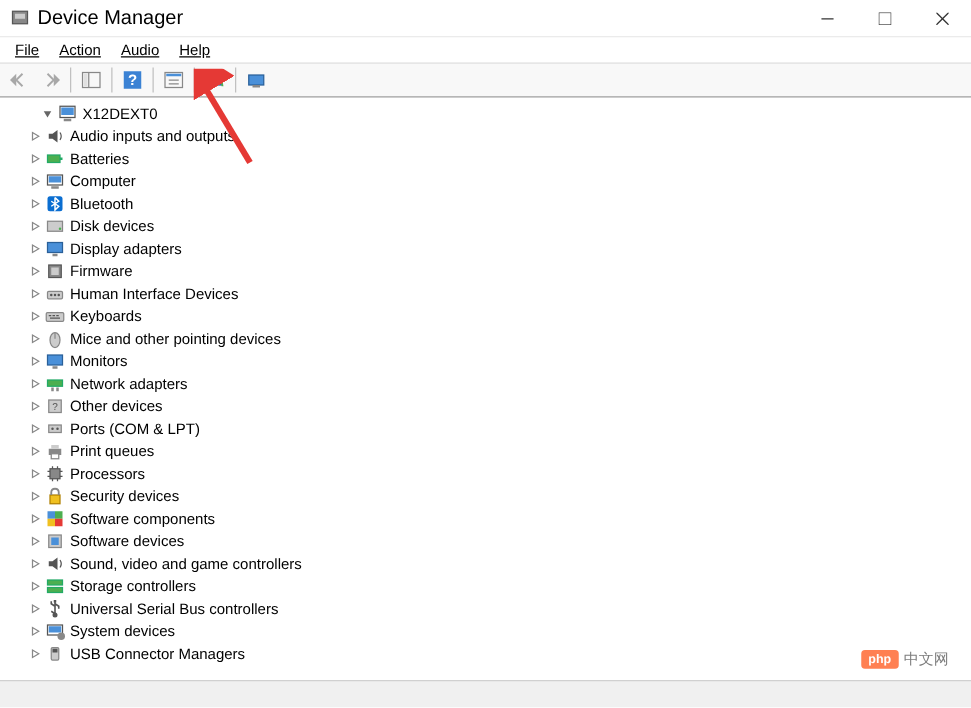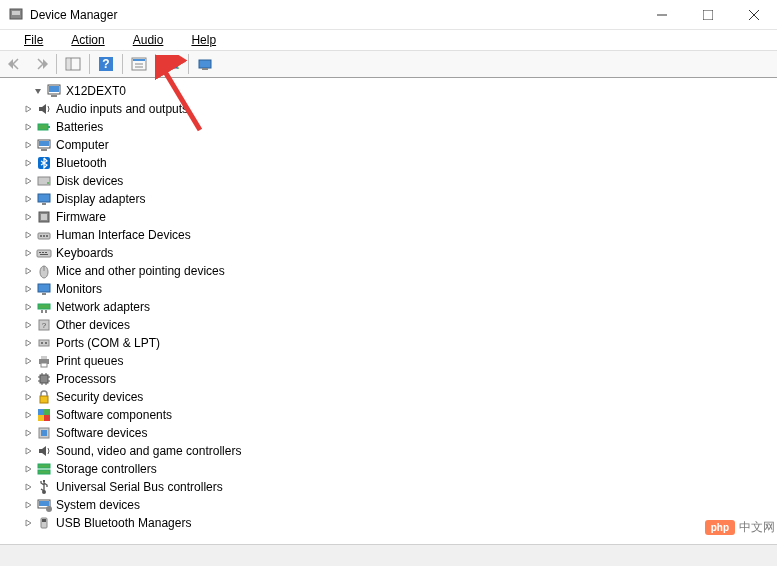--- a/index.html
+++ b/index.html
@@ -1,46 +1,46 @@
 <!DOCTYPE html>
 <html><head>
   <meta charset="utf-8">
   <style>
     * { margin: 0; padding: 0; box-sizing: border-box; font-family: 'Segoe UI', Tahoma, sans-serif; }
     body { width: 777px; height: 566px; background: #fff; overflow: hidden; position: relative; }
     
     .titlebar { height: 30px; display: flex; align-items: center; padding-left: 8px; background: #fff; border-bottom: 1px solid #e5e5e5; }
     .titlebar-icon { width: 16px; height: 16px; margin-right: 6px; }
-    .titlebar-title { font-size: 12px; color: #000; flex: 1; }
+    .titlebar-title { font-size: 16px; color: #000; flex: 1; }
     .window-controls { display: flex; }
     .window-btn { width: 46px; height: 30px; display: flex; align-items: center; justify-content: center; color: #333; }
     .window-btn svg { width: 10px; height: 10px; }
     
     .menubar { height: 20px; display: flex; align-items: center; padding-left: 4px; background: #fff; font-size: 12px; }
-    .menu-item { padding: 2px 8px; cursor: default; margin-left: 12px; }
+    .menu-item { padding: 2px 8px; cursor: default; }
     .menu-item .accel { text-decoration: underline; }
     
     .toolbar { height: 28px; display: flex; align-items: center; padding: 2px 4px; border-top: 1px solid #e0e0e0; border-bottom: 1px solid #a0a0a0; background: #f8f8f8; gap: 0; }
     .toolbar-sep { width: 1px; height: 20px; background: #c0c0c0; margin: 0 4px; }
     .toolbar-btn { width: 24px; height: 24px; display: flex; align-items: center; justify-content: center; border: 1px solid transparent; }
     .toolbar-btn.disabled { opacity: 0.4; }
     
     .tree { padding: 4px 0; font-size: 12px; overflow-y: auto; height: calc(566px - 30px - 20px - 28px - 22px); }
     .tree-row { height: 18px; display: flex; align-items: center; white-space: nowrap; }
     .expander { width: 16px; height: 16px; display: flex; align-items: center; justify-content: center; cursor: pointer; }
     .tree-icon { width: 16px; height: 16px; margin-right: 4px; flex-shrink: 0; }
     .tree-label { color: #000; }
     .indent-0 { padding-left: 4px; margin-left: 26px; }
     .indent-1 { padding-left: 20px; }
     
     .statusbar { position: absolute; bottom: 0; left: 0; right: 0; height: 22px; border-top: 1px solid #d0d0d0; background: #f0f0f0; }
     
     .arrow-annotation { position: absolute; left: 155px; top: 55px; pointer-events: none; z-index: 100; }
     
-    .watermark { position: absolute; right: 2px; bottom: 30px; display: flex; align-items: center; gap: 4px; opacity: 0.85; }
+    .watermark { position: absolute; right: 18px; bottom: 30px; display: flex; align-items: center; gap: 4px; opacity: 0.85; }
     .watermark-badge { background: #ff6b35; color: #fff; font-size: 10px; font-weight: bold; padding: 2px 6px; border-radius: 3px; }
     .watermark-text { font-size: 12px; color: #666; }
   </style>
 </head>
 <body>
 
 <div class="titlebar">
   <span class="titlebar-icon">
     <svg viewBox="0 0 16 16">
         <rect x="2" y="2" width="12" height="10" fill="#888" stroke="#555"></rect>
@@ -446,21 +446,21 @@
       <div class="tree-row indent-1">
     <span class="expander">
       <svg width="10" height="10" viewBox="0 0 10 10">
             <path d="M3 2 L3 8 L8 5 Z" fill="none" stroke="#888"></path>
           </svg>
     </span>
     <span class="tree-icon"><svg viewBox="0 0 16 16">
             <rect x="5" y="3" width="6" height="10" rx="1" fill="#ccc" stroke="#888"></rect>
             <rect x="6" y="4" width="4" height="3" fill="#555"></rect>
           </svg></span>
-    <span class="tree-label">USB Bluetooth Managers</span>
+    <span class="tree-label">USB Connector Managers</span>
   </div>
     </div>
 </div>
 
 <div class="statusbar"></div>
 
 <svg class="arrow-annotation" width="60" height="80" viewBox="0 0 60 80">
   <defs>
     <marker id="arrowhead" markerWidth="10" markerHeight="10" refX="2" refY="5" orient="auto">
       <polygon points="0 0, 10 5, 0 10" fill="#e53935"></polygon>

